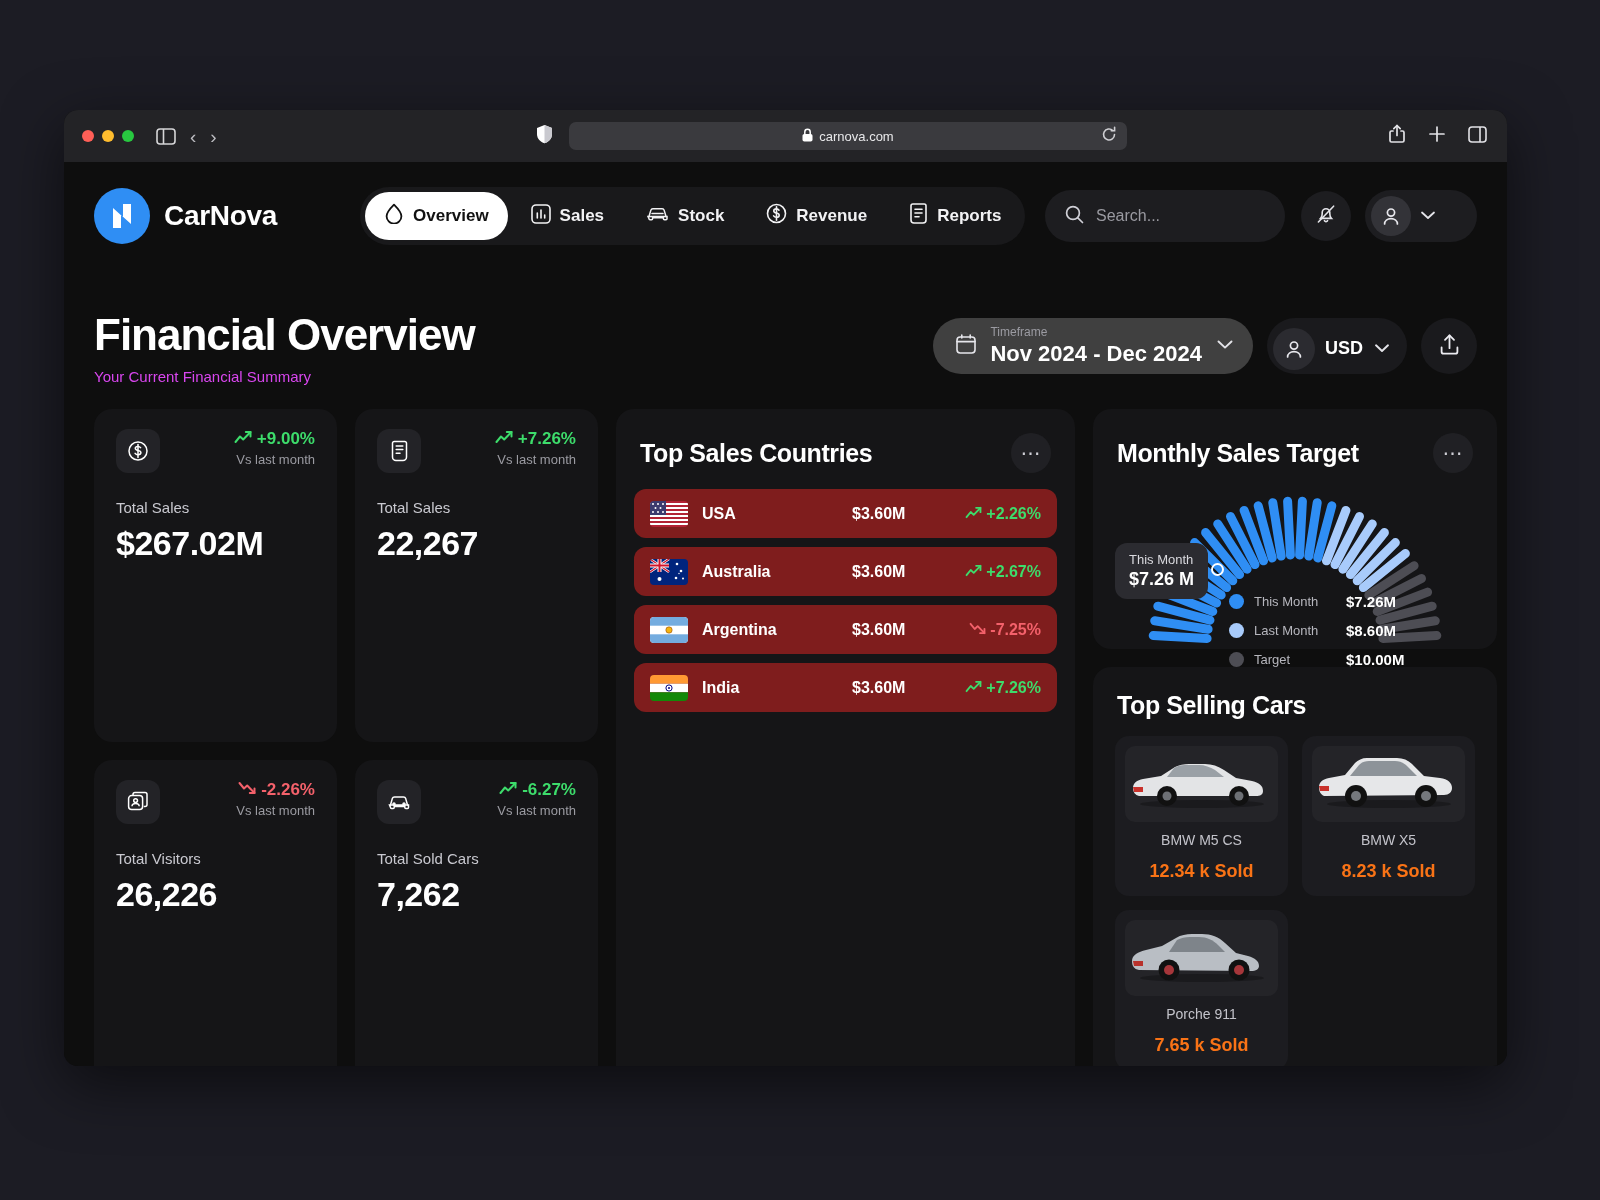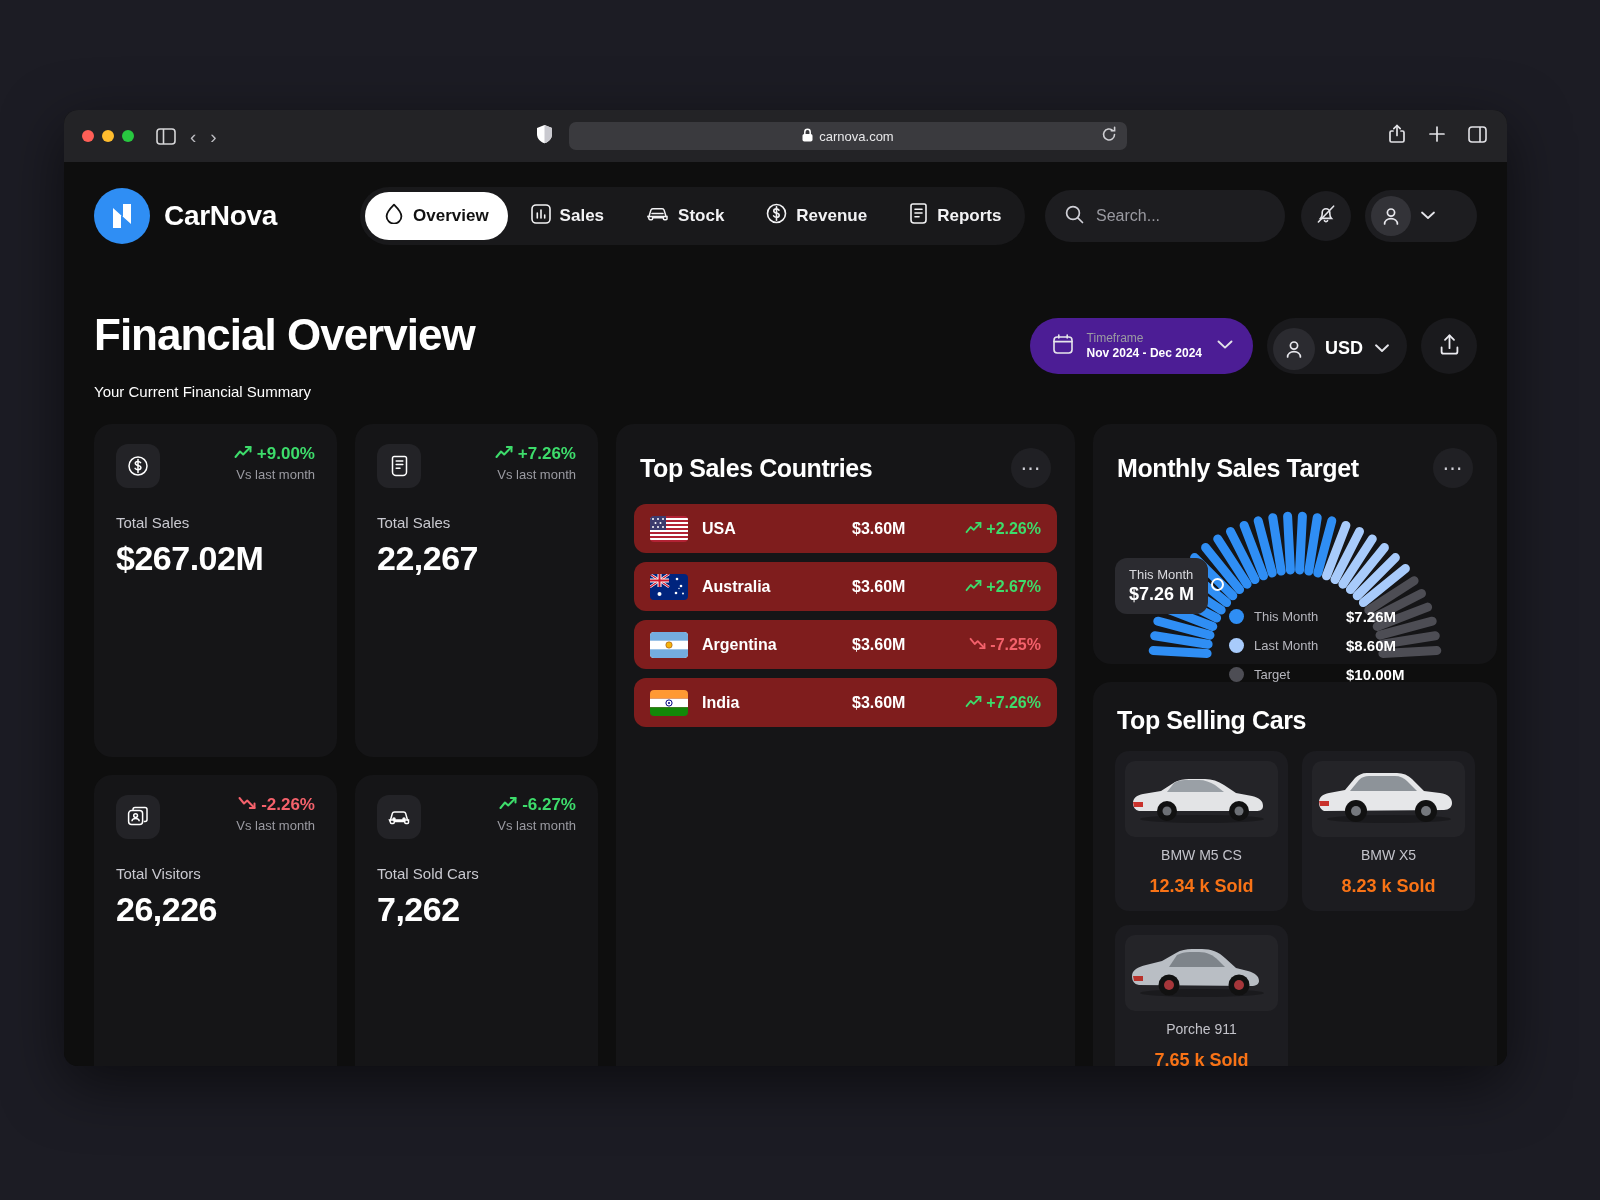--- a/index.html
+++ b/index.html
@@ -73,26 +73,26 @@
   .userchip { position: absolute; right: 30px; top: 50%; transform: translateY(-50%);
     width: 112px; height: 52px; border-radius: 26px; background: #1d1d20;
     display: flex; align-items: center; gap: 8px; padding-left: 6px; }
   .avatar { width: 40px; height: 40px; border-radius: 50%; background: #333338;
     display: flex; align-items: center; justify-content: center; }
 
   
   .titlerow { display: flex; align-items: flex-start; justify-content: space-between;
     padding: 42px 30px 0 30px; }
   .ptitle { color: #fff; font-size: 44px; font-weight: 700; letter-spacing: -1px; line-height: 1.05; }
-  .psub { color: #ffffff; font-size: 15px; margin-top: 25px; }
+  .psub { color: #d946ef; font-size: 15px; margin-top: 10px; }
   .ctrls { display: flex; gap: 14px; align-items: center; margin-top: 6px; }
-  .tfbox { height: 56px; background: #4c1d95; border-radius: 28px;
+  .tfbox { height: 56px; background: #404040; border-radius: 28px;
     display: flex; align-items: center; gap: 13px; padding: 0 18px 0 22px; }
   .tflabel { color: #9b9ba2; font-size: 12px; line-height: 1.25; }
-  .tfval { color: #fff; font-size: 12px; font-weight: 600; line-height: 1.25; }
+  .tfval { color: #fff; font-size: 22px; font-weight: 600; line-height: 1.25; }
   .curbox { height: 56px; background: #1a1a1d; border-radius: 28px;
     display: flex; align-items: center; gap: 10px; padding: 5px 16px 0 6px; }
   .curbox .avatar { width: 42px; height: 42px; background: #2b2b30; }
   .curtxt { color: #fff; font-size: 18px; font-weight: 700; }
   .expbtn { width: 56px; height: 56px; border-radius: 50%; background: #1a1a1d;
     display: flex; align-items: center; justify-content: center; }
 
   
   .grid { display: grid; grid-template-columns: 504px 459px 404px;
     gap: 18px; padding: 24px 30px 0 30px; }

